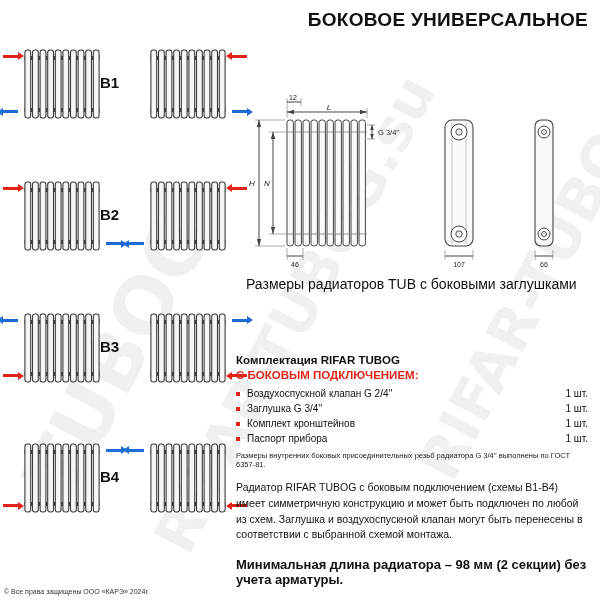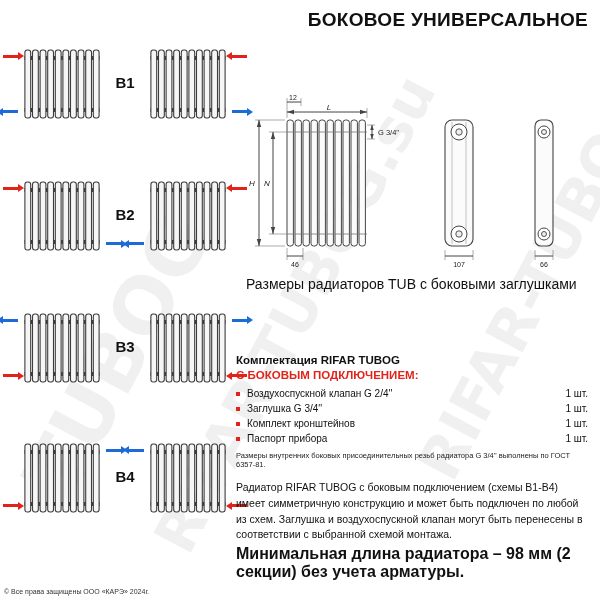--- a/index.html
+++ b/index.html
@@ -11,21 +11,21 @@
   .wm{position:absolute;font-weight:700;color:rgba(40,40,40,0.07);white-space:nowrap;
       pointer-events:none;z-index:0;font-family:"DejaVu Sans",sans-serif}
   
   .title{position:absolute;top:8px;right:12px;text-align:right;font-size:19px;font-weight:700;
          line-height:1.22;letter-spacing:.3px;z-index:2}
   
   .scheme-row{position:absolute;left:0;width:272px;height:76px;z-index:2}
   .rad-wrap{position:absolute;top:2px;width:76px;height:72px}
   .rad-wrap.left{left:24px}
   .rad-wrap.right{left:150px}
-  .scheme-label{position:absolute;left:100px;top:28px;width:50px;text-align:center;
+  .scheme-label{position:absolute;left:100px;top:28px;width:50px;
                 font-size:15px;font-weight:700}
   .arrow{position:absolute;width:15px;height:2.6px;background:var(--c)}
   .arrow.pos-top-left{left:-21px;top:7px}
   .arrow.pos-bottom-left{left:-21px;bottom:7px}
   .arrow.pos-top-right{right:-21px;top:7px}
   .arrow.pos-bottom-right{right:-21px;bottom:7px}
   .arrow.dir-right::after{content:"";position:absolute;right:-6px;top:-2.9px;
       border-left:6.5px solid var(--c);border-top:4.2px solid transparent;border-bottom:4.2px solid transparent}
   .arrow.dir-left::after{content:"";position:absolute;left:-6px;top:-2.9px;
       border-right:6.5px solid var(--c);border-top:4.2px solid transparent;border-bottom:4.2px solid transparent}
@@ -36,21 +36,21 @@
   .info{position:absolute;left:236px;top:354px;width:352px;z-index:2}
   .info-heading{font-size:11.5px;font-weight:700}
   .info-sub{font-size:11.5px;font-weight:700;color:#e2231a;margin-top:3px}
   .items{margin-top:7px}
   .item{display:flex;align-items:center;font-size:10px;margin:4px 0}
   .bullet{width:4px;height:4px;background:#e2231a;margin-right:7px;flex:none}
   .item-label{flex:1}
   .item-qty{margin-left:8px}
   .note{font-size:7.5px;margin-top:7px;color:#222}
   .para{font-size:10.5px;line-height:1.5;margin-top:11px}
-  .min-len{font-size:16px;font-weight:700;margin-top:2px}
+  .min-len{font-size:13px;font-weight:700;margin-top:14px}
   .footer{position:absolute;left:4px;bottom:5px;font-size:7px;color:#333;z-index:2}
   svg text{font-family:"Liberation Sans","DejaVu Sans",sans-serif}
 </style>
 </head>
 <body>
 
 <div class="wm" style="left:-35px;top:310px;font-size:78px;transform:rotate(-62deg)">TUBOG</div>
 <div class="wm" style="left:30px;top:280px;font-size:58px;transform:rotate(-62deg)">RIFAR-TUBOG.su</div>
 <div class="wm" style="left:320px;top:250px;font-size:58px;transform:rotate(-62deg)">RIFAR-TUBOG</div>
 

